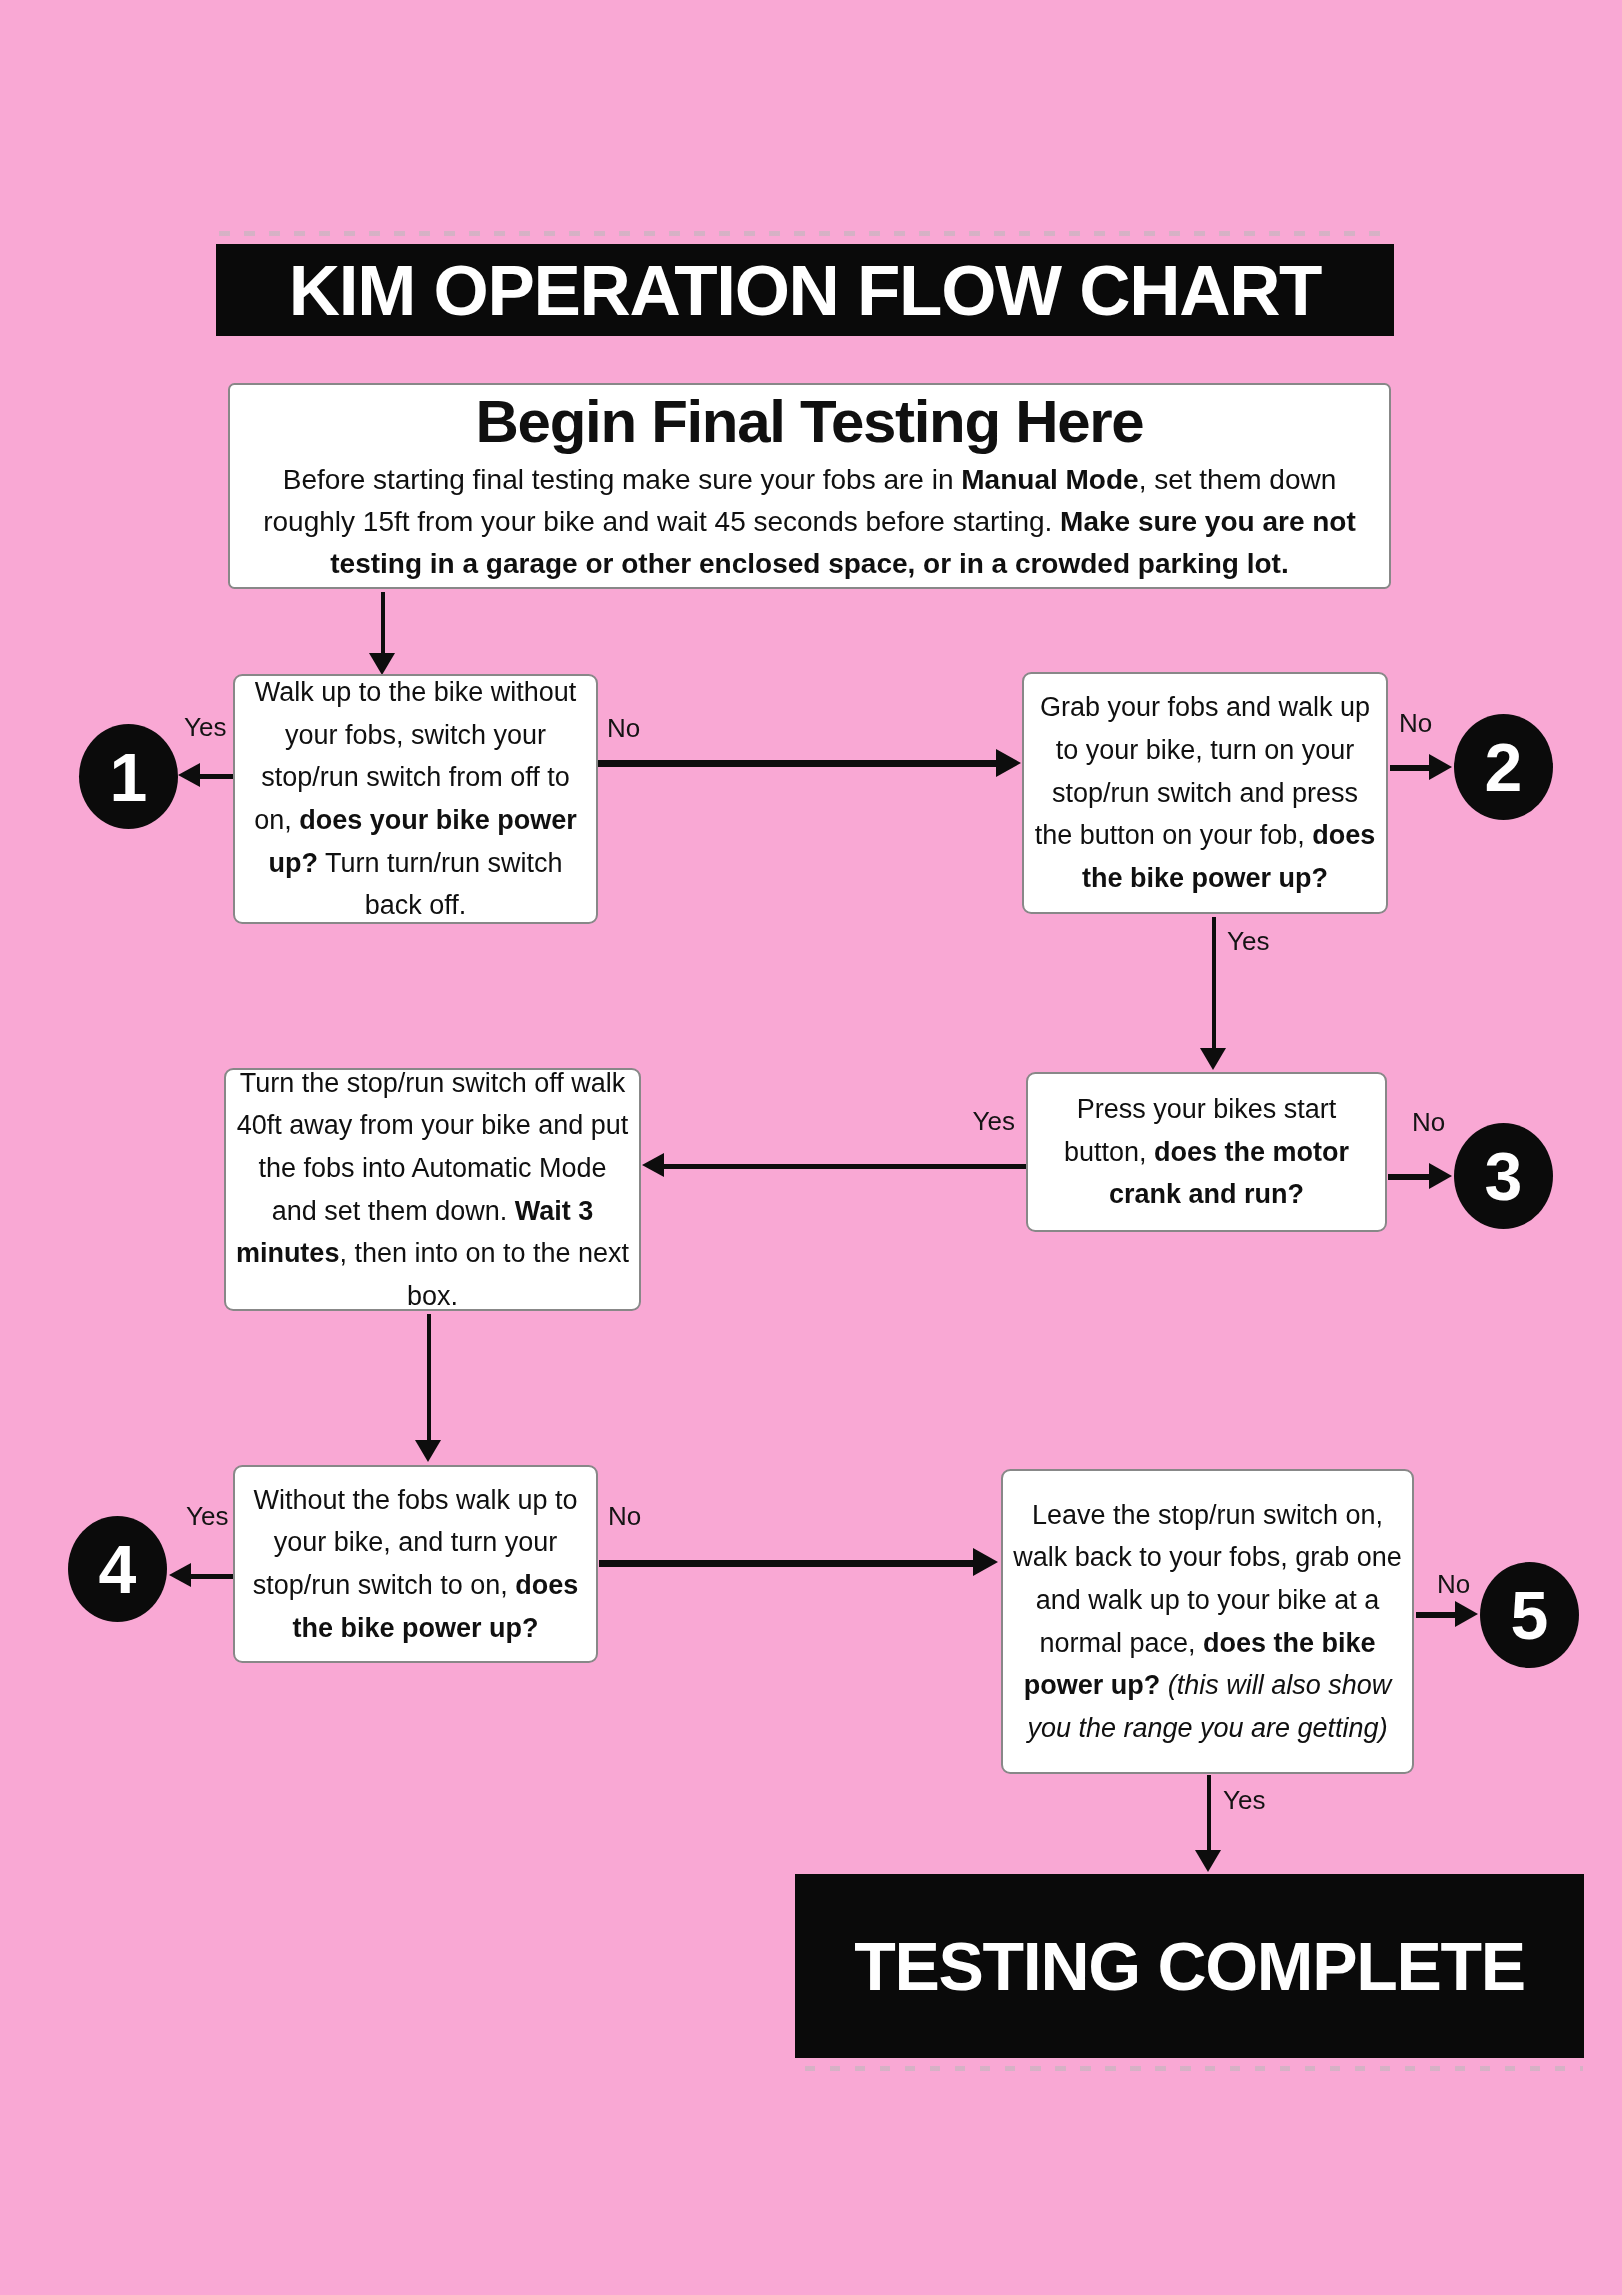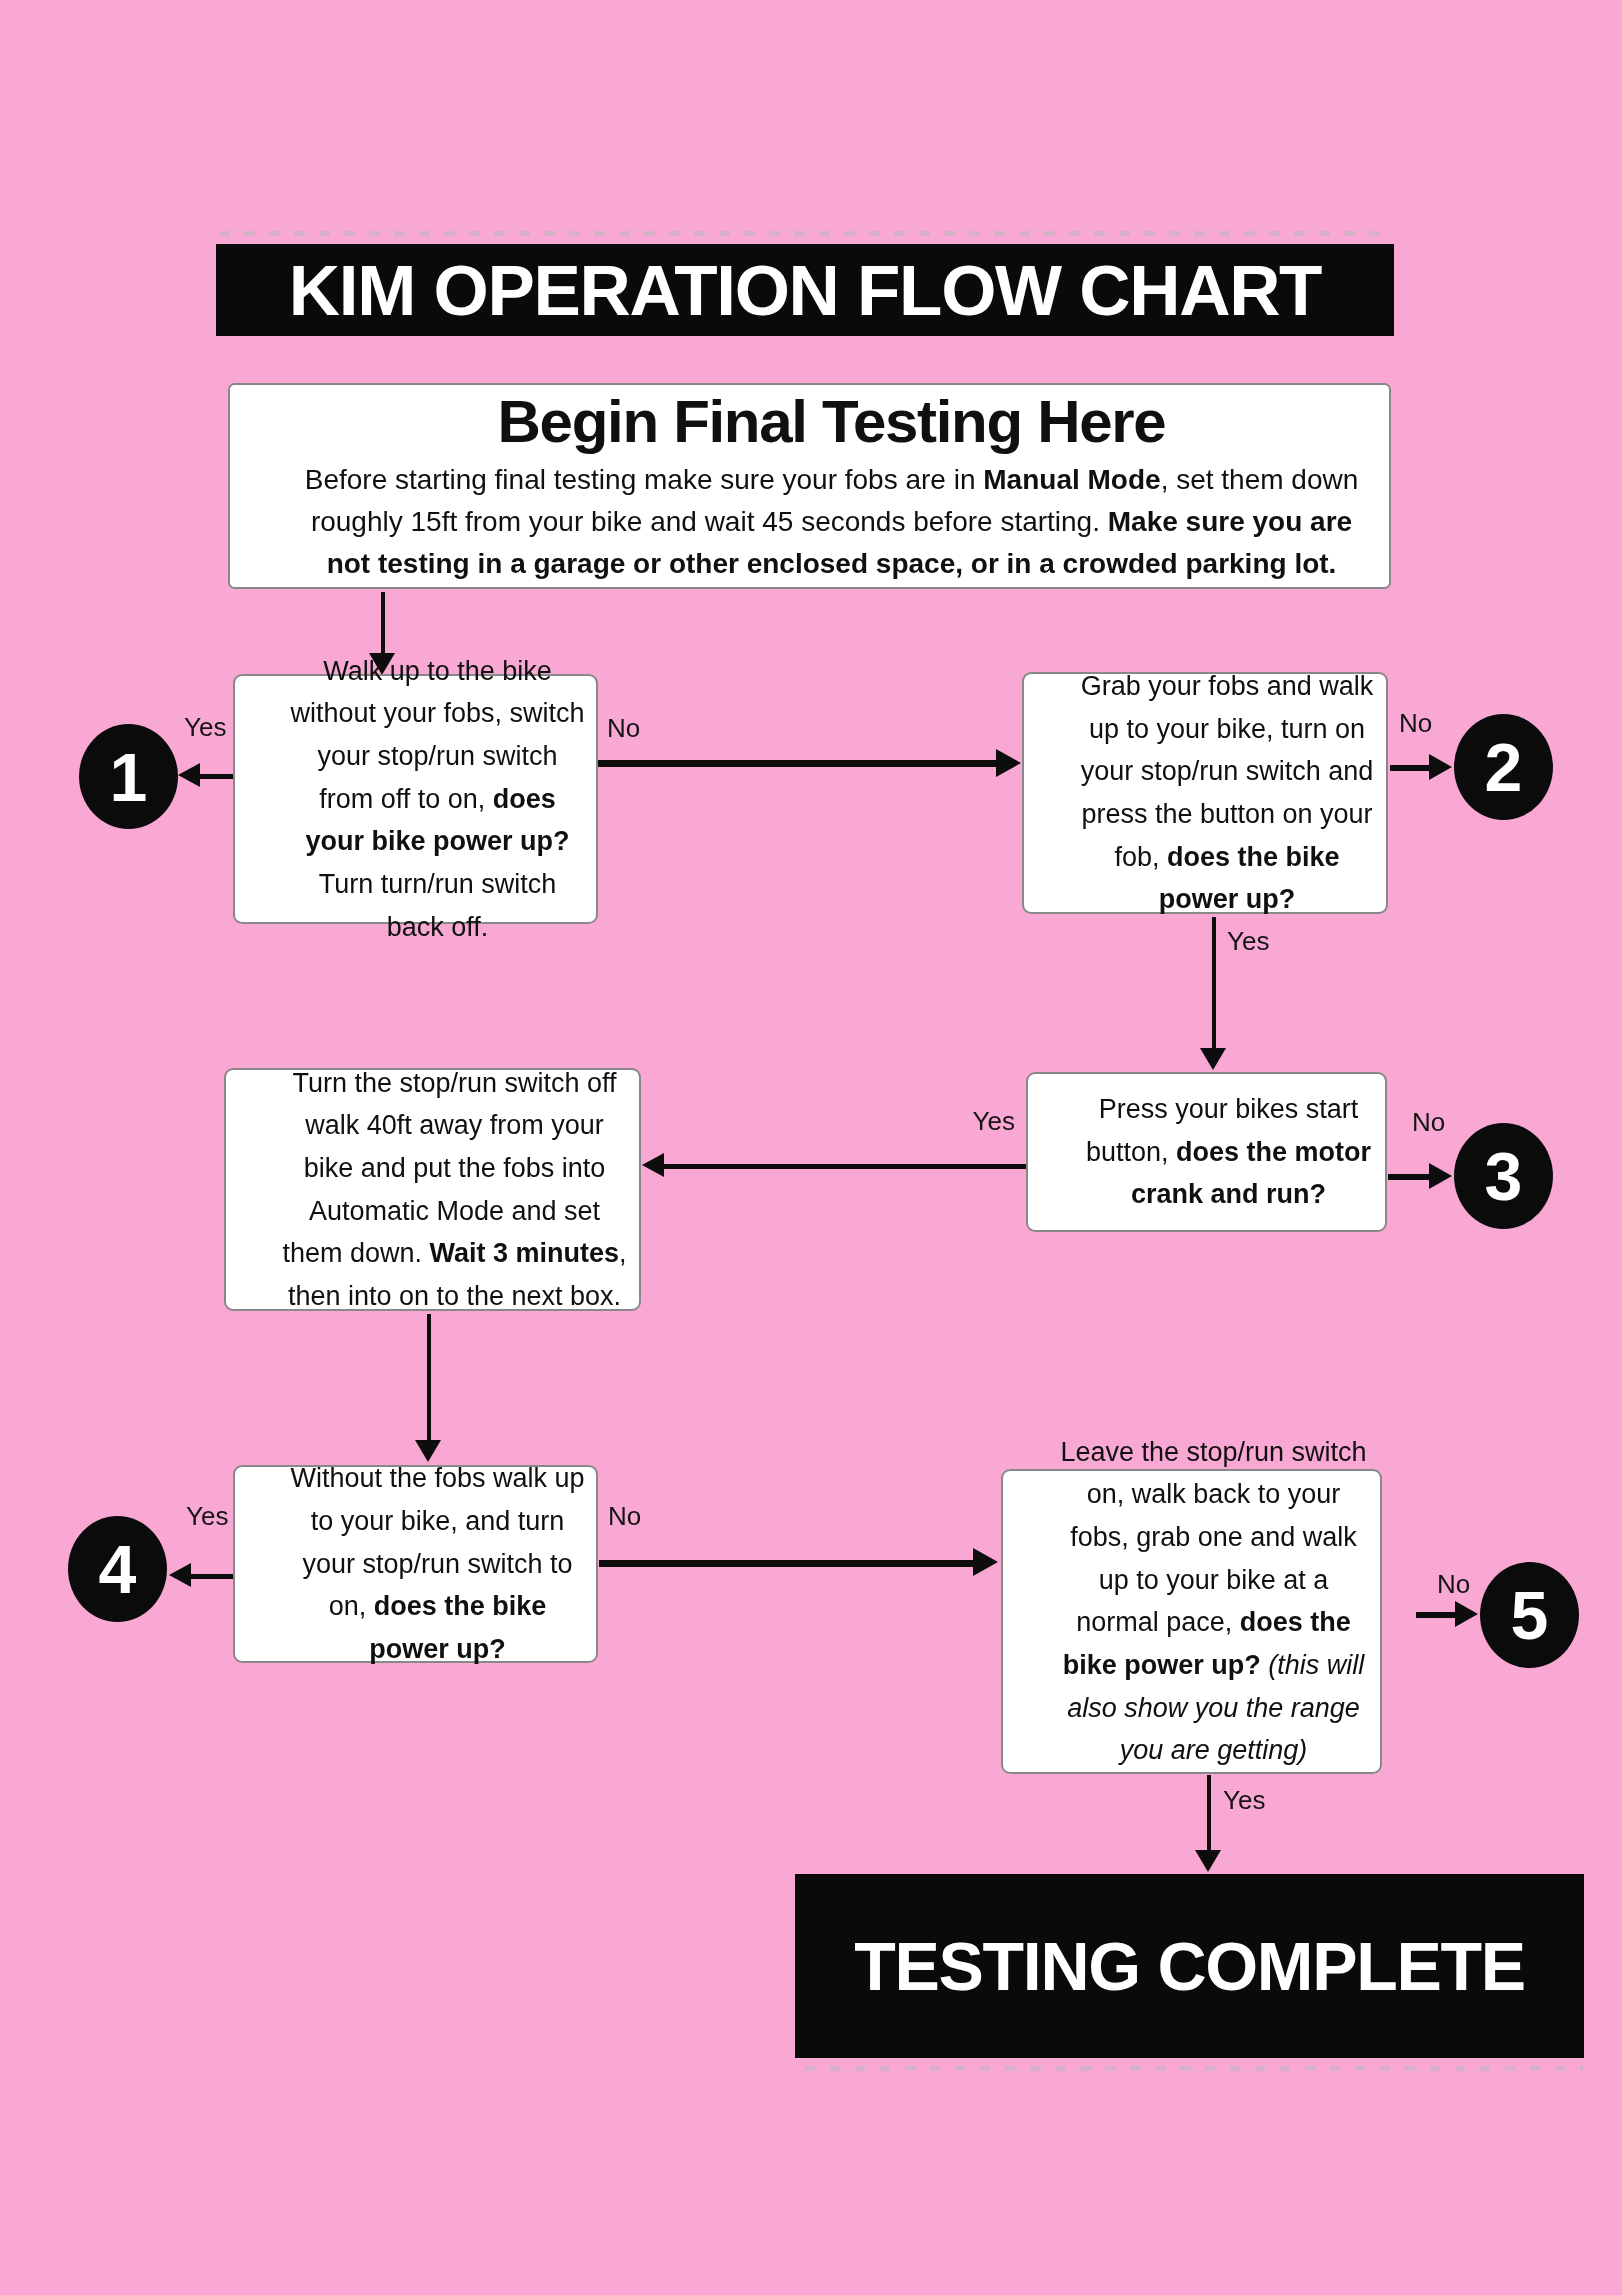--- a/index.html
+++ b/index.html
@@ -21,21 +21,20 @@
     position:absolute;left:216px;top:244px;width:1178px;height:92px;
     background:#0a0a0a;color:#ffffff;
     display:flex;align-items:center;justify-content:center;
     font-size:71px;font-weight:700;letter-spacing:-1.3px;white-space:nowrap;
   }
   .box{
     position:absolute;background:#ffffff;
     border:2px solid #888888;border-radius:9.2px;
     display:flex;align-items:center;justify-content:center;
     text-align:center;
-    padding-left:44px;
   }
   .box .txt{font-size:27px;line-height:1.58;padding:0 9.2px;}
   .start-inner{width:100%;padding:6.5px 26px;}
   .start-heading{font-size:60px;font-weight:700;letter-spacing:-1.3px;line-height:1.05;margin-top:2.6px;}
   .start-body{font-size:28px;line-height:1.5;margin-top:6.5px;}
   .vline,.hline{position:absolute;background:#0d0d0d;}
   .tri{position:absolute;width:0;height:0;}
   .tri.down{border-left:13.7px solid transparent;border-right:13.7px solid transparent;border-top:22px solid #0d0d0d;}
   .tri.right{border-top:14.4px solid transparent;border-bottom:14.4px solid transparent;border-left:25px solid #0d0d0d;}
   .tri.left{border-top:12.4px solid transparent;border-bottom:12.4px solid transparent;border-right:22px solid #0d0d0d;}
@@ -127,21 +126,21 @@
 
   <div class="lbl" style="left:186px;top:1501px;">Yes</div>
   <div class="hline" style="left:190px;top:1574px;width:43px;height:4.6px;"></div>
   <div class="tri left" style="left:169px;top:1563px;"></div>
   <div class="endpoint" style="left:68px;top:1516px;width:99px;height:106px;">4</div>
 
   <div class="lbl" style="left:608px;top:1501px;">No</div>
   <div class="hline" style="left:599px;top:1560px;width:375px;height:6.5px;"></div>
   <div class="tri right" style="left:973px;top:1548px;"></div>
 
-  <div class="box" style="left:1001px;top:1469px;width:381px;height:305px;align-items:flex-end;">
+  <div class="box" style="left:1001px;top:1469px;width:413px;height:305px;">
     <div class="txt"><span>Leave the stop/run switch on, walk back to your fobs, grab one and walk up to your bike at a normal pace, </span><span style="font-weight: 700;">does the bike power up?</span><span> </span><span style="font-style: italic;">(this will also show you the range you are getting)</span></div>
   </div>
 
   <div class="lbl" style="left:1437px;top:1569px;">No</div>
   <div class="hline" style="left:1416px;top:1612px;width:41px;height:5.9px;"></div>
   <div class="tri right" style="left:1455px;top:1601px;border-top-width:13.7px;border-bottom-width:13.7px;border-left-width:23.6px;"></div>
   <div class="endpoint" style="left:1480px;top:1562px;width:99px;height:106px;">5</div>
 
   <div class="vline" style="left:1207px;top:1775px;width:3.9px;height:76px;"></div>
   <div class="tri down" style="left:1195px;top:1850px;"></div>

